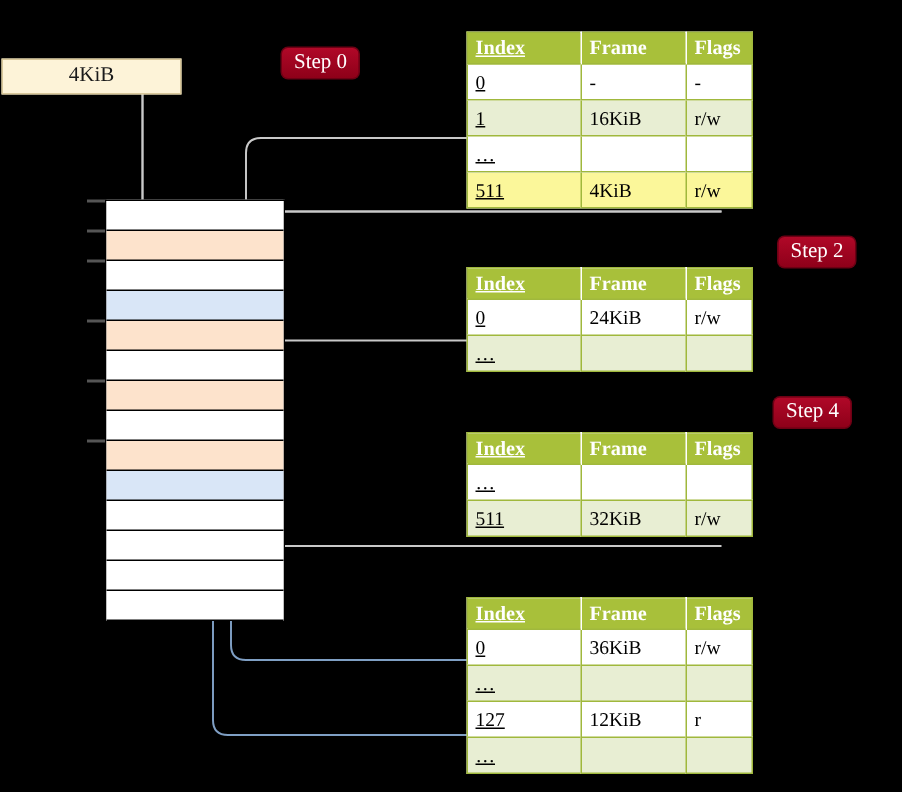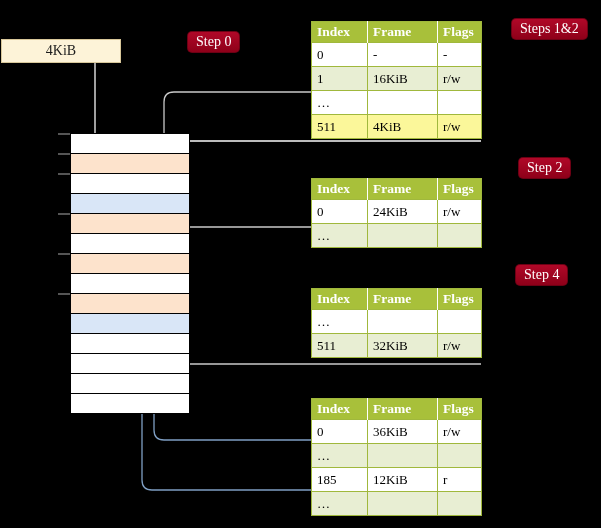--- a/index.html
+++ b/index.html
@@ -77,21 +77,21 @@
     height: 24px;
     box-sizing: border-box;
     color: #000000;
     overflow: hidden;
     white-space: nowrap;
   }
   .ptable td:last-child { border-right: none; }
   .ptable tr.row-odd td { background: #ffffff; }
   .ptable tr.row-even td { background: #e8eed3; }
   .ptable td.hl { background: #fbf79a !important; }
-  .ptable .c-index { width: 56px; }
+  .ptable .c-index { width: 76px; text-decoration: underline; }
   .ptable .c-frame { width: 70px; }
   .ptable .c-flags { width: 44px; }
 
   
   .mem {
     position: absolute;
     left: 70px;
     top: 133px;
     width: 120px;
     border: 1px solid #000000;
@@ -178,21 +178,20 @@
       <div class="mem-row c-blue"></div>
       <div class="mem-row c-white"></div>
       <div class="mem-row c-white"></div>
       <div class="mem-row c-white"></div>
       <div class="mem-row c-white"></div>
     </div>
 
   <div class="frame-box" style="left:1px; top:39px; width:118px;">4KiB</div>
 
   <div class="step-badge" style="left:188px; top:32px;">Step 0</div>
-  <div class="step-badge" style="left:512px; top:19px;">Steps 1&amp;2</div>
   <div class="step-badge" style="left:519px; top:158px;">Step 2</div>
   <div class="step-badge" style="left:516px; top:265px;font-family:Liberation Serif, serif;">Step 4</div>
 
   <table class="ptable" id="tbl-0" style="left:311px; top:21px;">
       <thead>
         <tr>
           <th class="c-index">Index</th>
           <th class="c-frame">Frame</th>
           <th class="c-flags">Flags</th>
         </tr>
@@ -275,21 +274,21 @@
           <td class="c-index">0</td>
           <td class="c-frame">36KiB</td>
           <td class="c-flags">r/w</td>
         </tr>
         <tr class="row-even">
           <td class="c-index">…</td>
           <td class="c-frame"></td>
           <td class="c-flags"></td>
         </tr>
         <tr class="row-odd">
-          <td class="c-index">185</td>
+          <td class="c-index">127</td>
           <td class="c-frame">12KiB</td>
           <td class="c-flags">r</td>
         </tr>
         <tr class="row-even">
           <td class="c-index">…</td>
           <td class="c-frame"></td>
           <td class="c-flags"></td>
         </tr>
       </tbody>
     </table>

